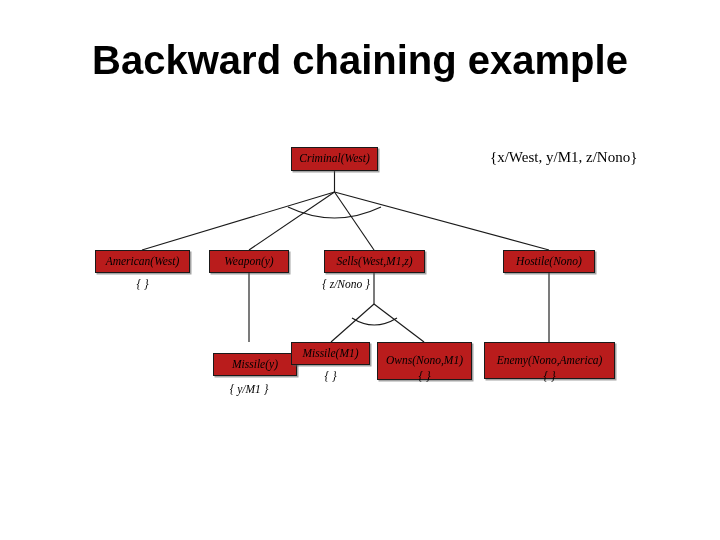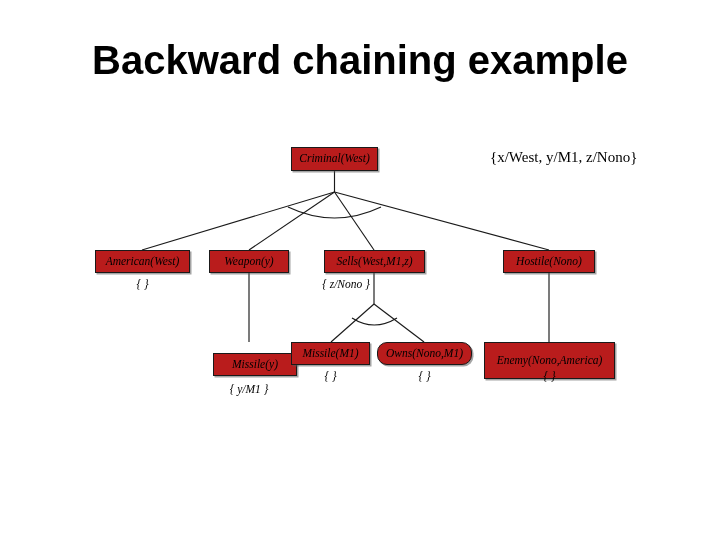--- a/index.html
+++ b/index.html
@@ -143,21 +143,21 @@
     <div class="node" style="left:213px; top:342px; width:84px; height:23px;margin-top:11px;">
       <span>Missile(y)</span>
     </div>
     <div class="subst" style="left:213px; top:371px; width:72px;margin-top:13px;">{ y/M1 }</div>
 
     <div class="node" style="left:291px; top:342px; width:79px; height:23px;">
       <span>Missile(M1)</span>
     </div>
     <div class="subst" style="left:291px; top:371px; width:79px;">{ }</div>
 
-    <div class="node" style="left:377px; top:342px; width:95px; height:23px;border-radius:10px;">
+    <div class="node" style="left:377px; top:342px; width:95px; height:38px;">
       <span>Owns(Nono,M1)</span>
     </div>
     <div class="subst" style="left:377px; top:371px; width:95px;">{ }</div>
 
     <div class="node" style="left:484px; top:342px; width:131px; height:37px;">
       <span>Enemy(Nono,America)</span>
     </div>
     <div class="subst" style="left:484px; top:371px; width:131px;">{ }</div>
 
   </div>

